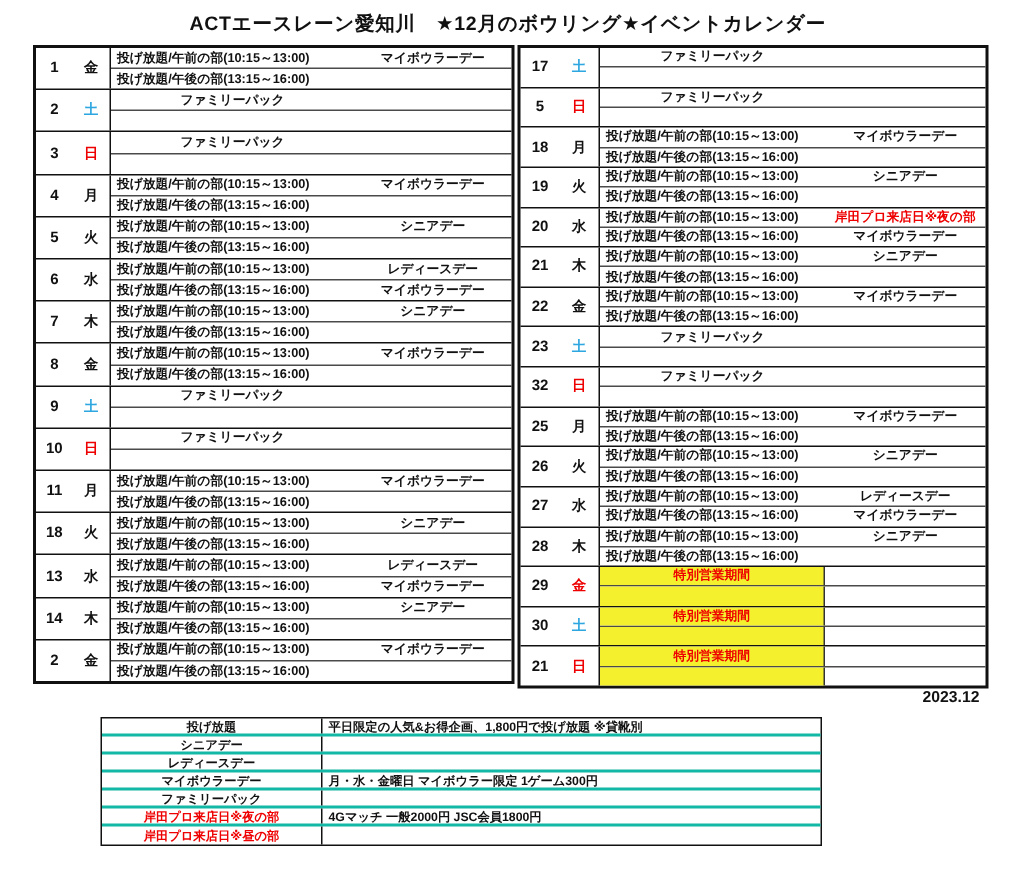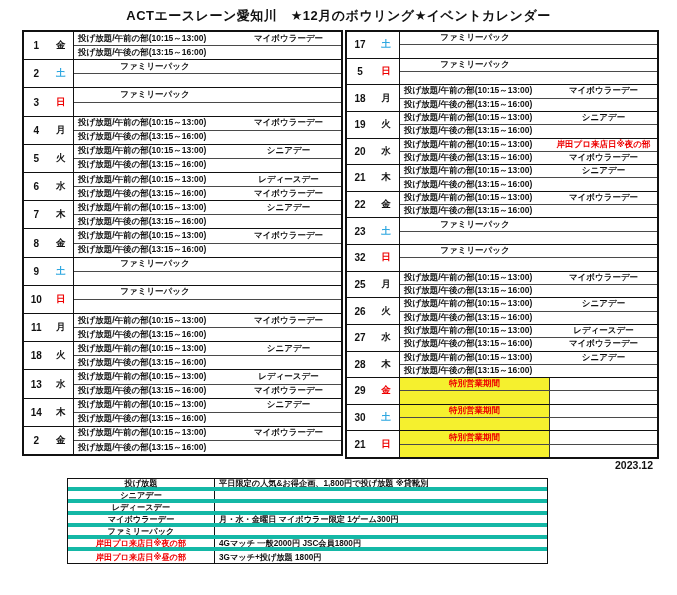--- a/index.html
+++ b/index.html
@@ -36,21 +36,21 @@
   .cal-right .sched { width:150px; }
   .sched.center { justify-content:center; padding-left:0; }
   .sched.hl { justify-content:center; padding-left:0; border-right:1px solid #333; }
   .evt { flex:1; display:flex; align-items:center; justify-content:center; font-size:8.5px; white-space:nowrap; overflow:hidden; }
   .footer-date { position:absolute; top:459px; right:24px; font-size:10.5px; }
   .legend {
     position:absolute; left:67px; top:478px; width:481px;
     border:1.5px solid #111; box-sizing:border-box;
     display:flex; flex-direction:column; background:#fff;
   }
-  .legend-row { display:flex; border-bottom:4px solid #14b8a6; height:12px; box-sizing:border-box; }
+  .legend-row { display:flex; border-bottom:2px solid #14b8a6; height:12px; box-sizing:border-box; }
   .legend-row:last-child { border-bottom:none; }
   .legend-label {
     width:147px; border-right:1px solid #111; box-sizing:border-box;
     display:flex; align-items:center; justify-content:center; font-size:8.2px; white-space:nowrap;
   }
   .legend-desc { flex:1; display:flex; align-items:center; padding-left:4px; font-size:8.2px; white-space:nowrap; overflow:hidden; }
 </style>
 </head>
 <body>
 
@@ -576,15 +576,14 @@
     </div>
     <div class="legend-row">
       <div class="legend-label" style="color: rgb(17, 17, 17);">ファミリーパック</div>
     </div>
     <div class="legend-row">
       <div class="legend-label" style="color: rgb(238, 0, 0);">岸田プロ来店日※夜の部</div>
       <div class="legend-desc">4Gマッチ 一般2000円 JSC会員1800円</div>
     </div>
     <div class="legend-row">
       <div class="legend-label" style="color: rgb(238, 0, 0);">岸田プロ来店日※昼の部</div>
-      <div class="legend-desc">3Gマッチ+投げ放題 1800円</div>
     </div>
   </div>
 
 </body></html>

